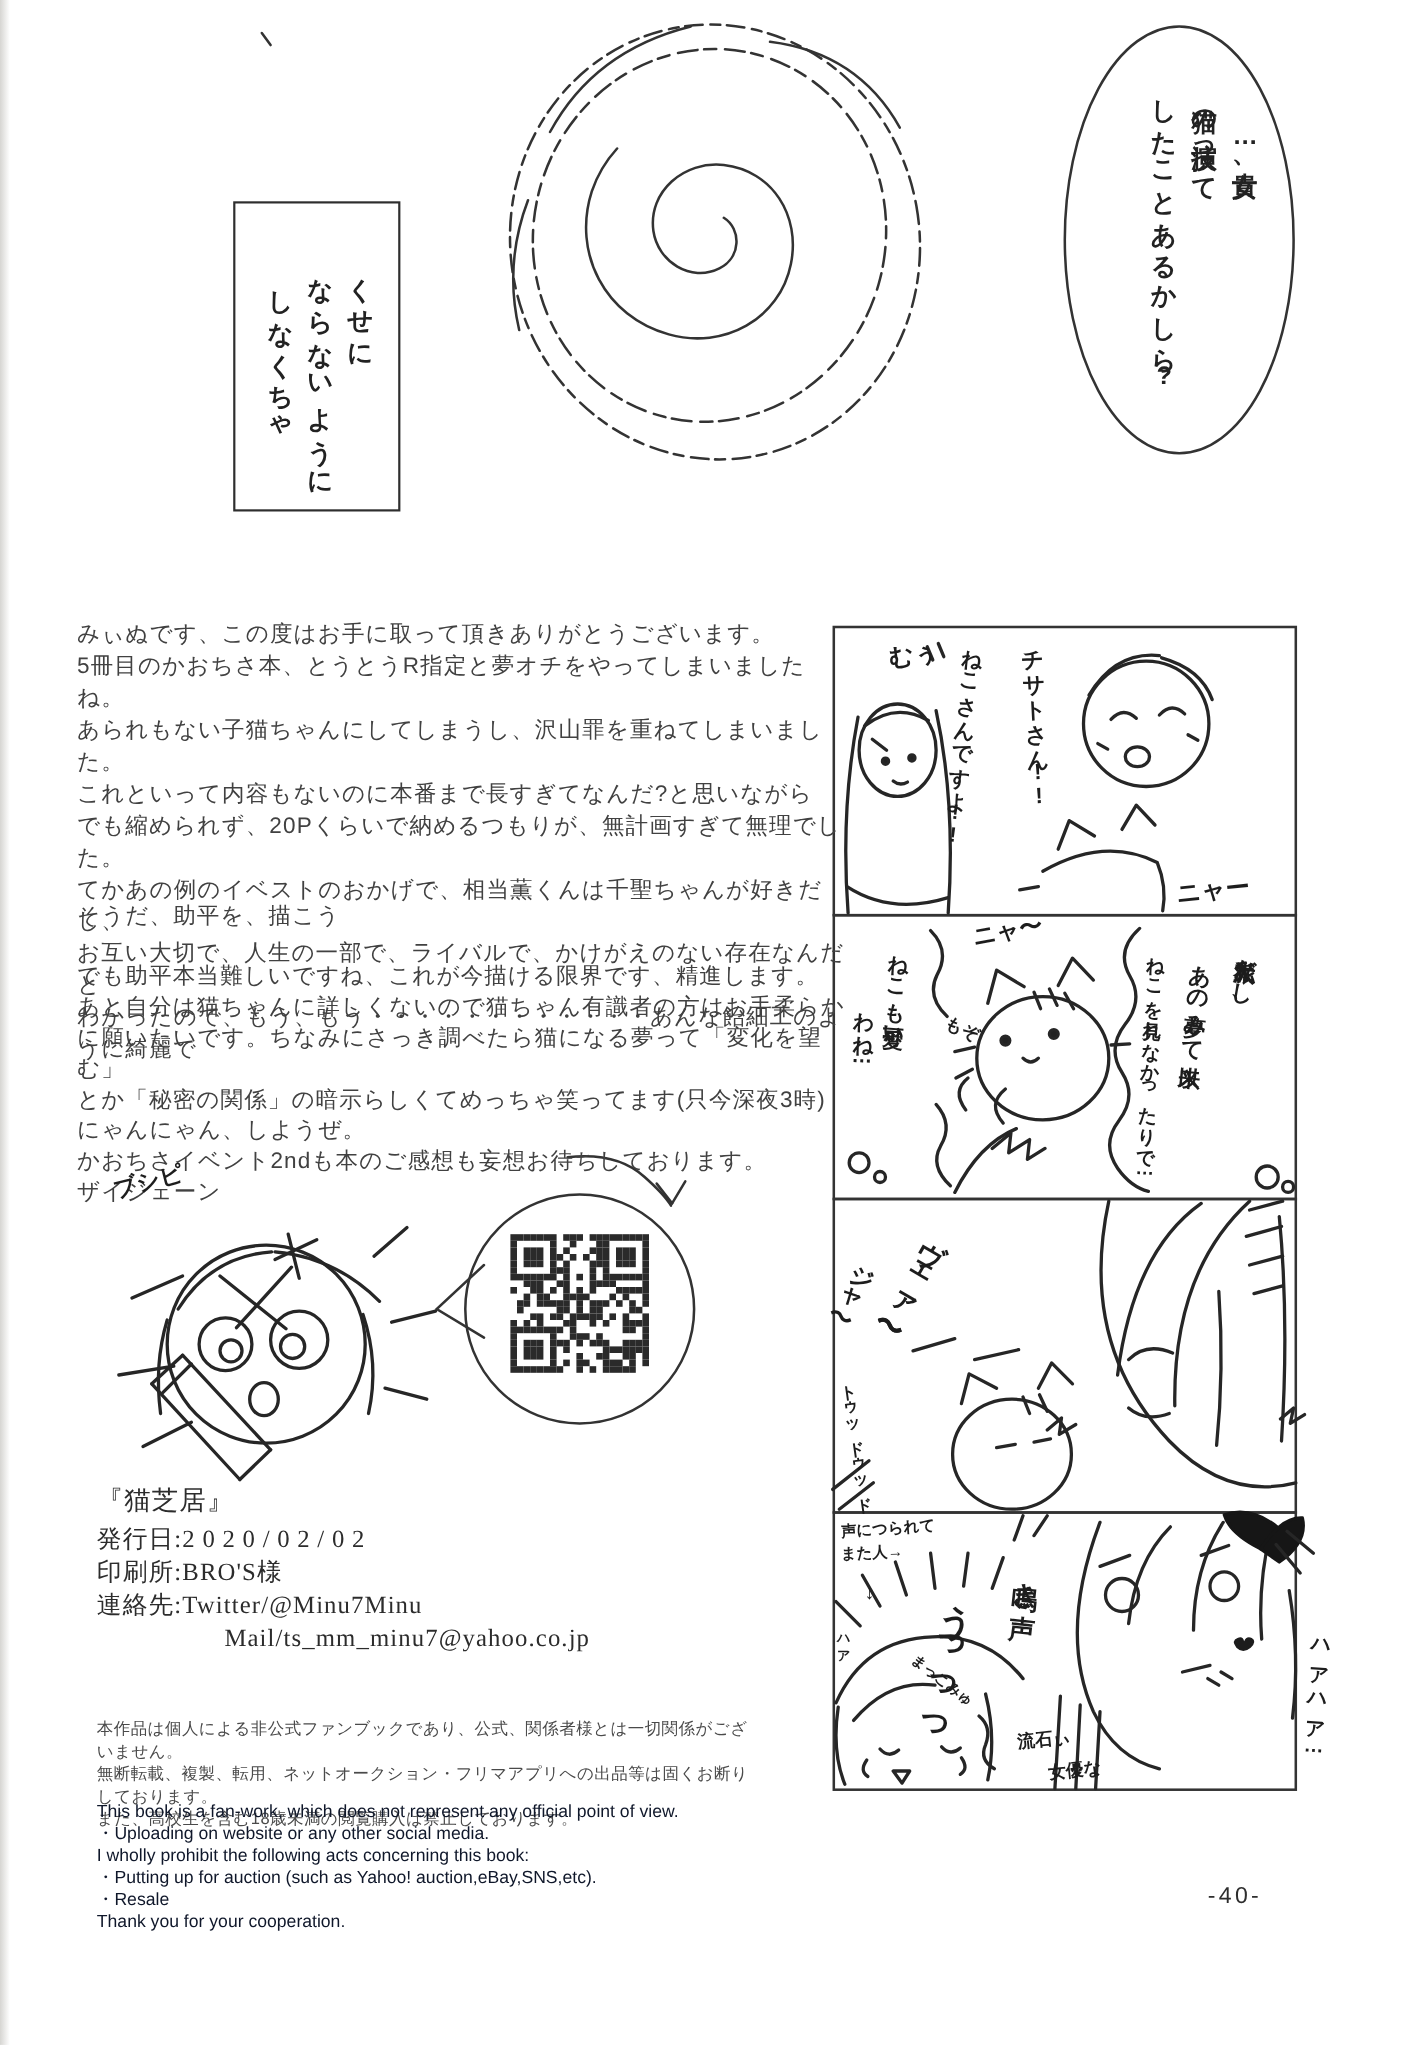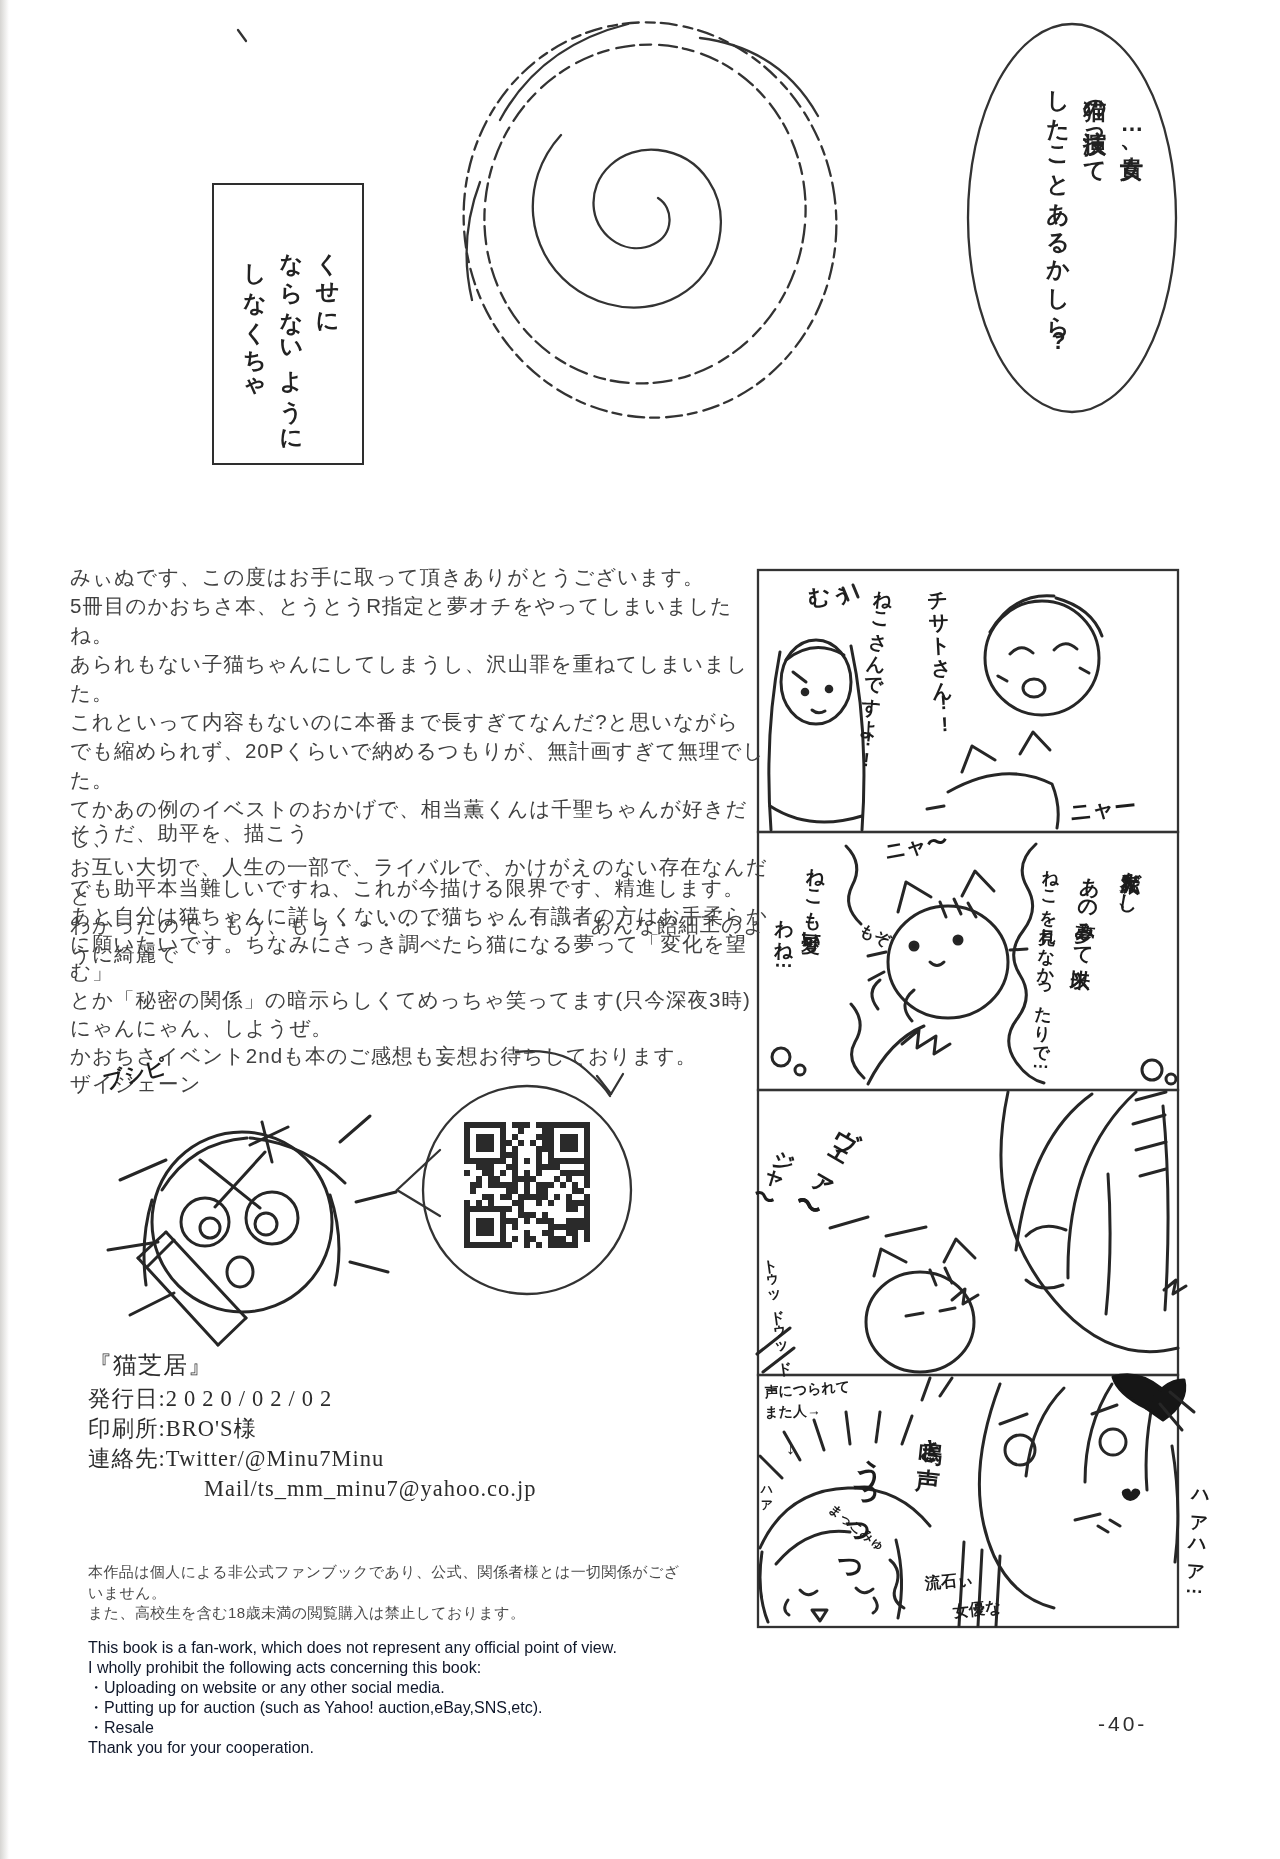--- a/index.html
+++ b/index.html
@@ -751,25 +751,26 @@
       <span>印刷所:</span><span>BRO'S様</span>
     </div>
     <div>
       <span>連絡先:</span><span>Twitter/@Minu7Minu</span>
     </div>
     <div class="mail-row">Mail/ts_mm_minu7@yahoo.co.jp</div>
   </div>
 
   <div class="abs disc-jp">
     <div>本作品は個人による非公式ファンブックであり、公式、関係者様とは一切関係がございません。</div>
+    <div>無断転載、複製、転用、ネットオークション・フリマアプリへの出品等は固くお断りしております。</div>
     <div>また、高校生を含む18歳未満の閲覧購入は禁止しております。</div>
   </div>
   <div class="abs disc-en">
     <div>This book is a fan-work, which does not represent any official point of view.</div>
+    <div>・Uploading on website or any other social media.</div>
     <div>I wholly prohibit the following acts concerning this book:</div>
-    <div>・Uploading on website or any other social media.</div>
     <div>・Putting up for auction (such as Yahoo! auction,eBay,SNS,etc).</div>
     <div>・Resale</div>
     <div>Thank you for your cooperation.</div>
   </div>
 
   <div class="abs page-num">-40-</div>
 </div>
 
 </body></html>

